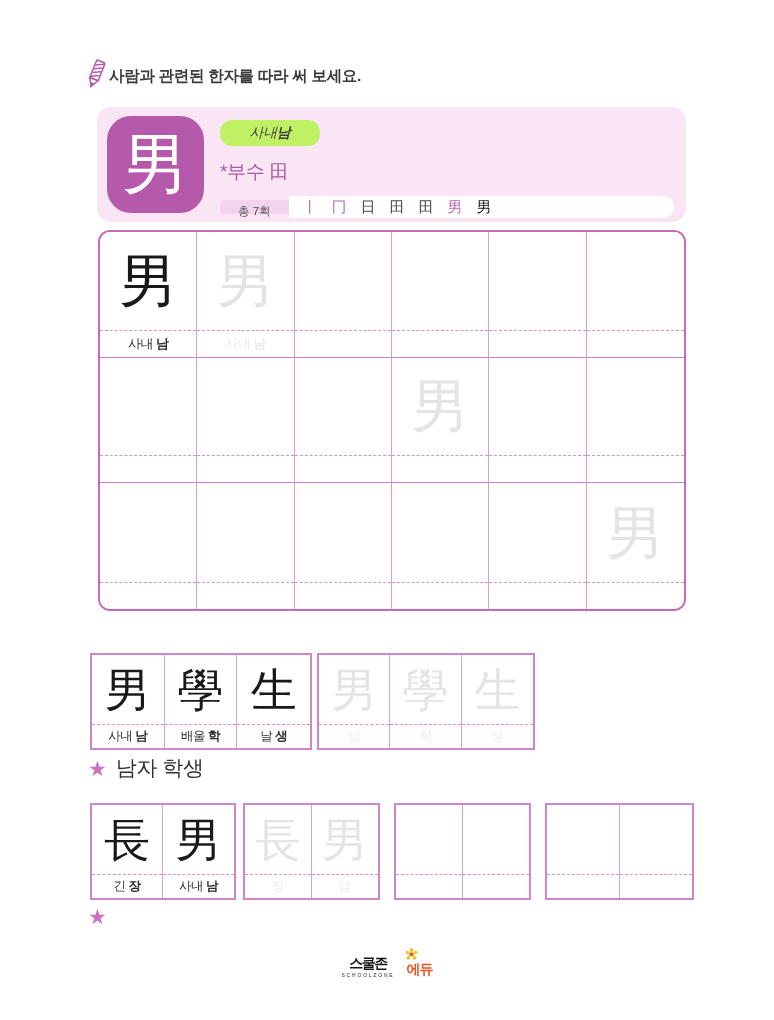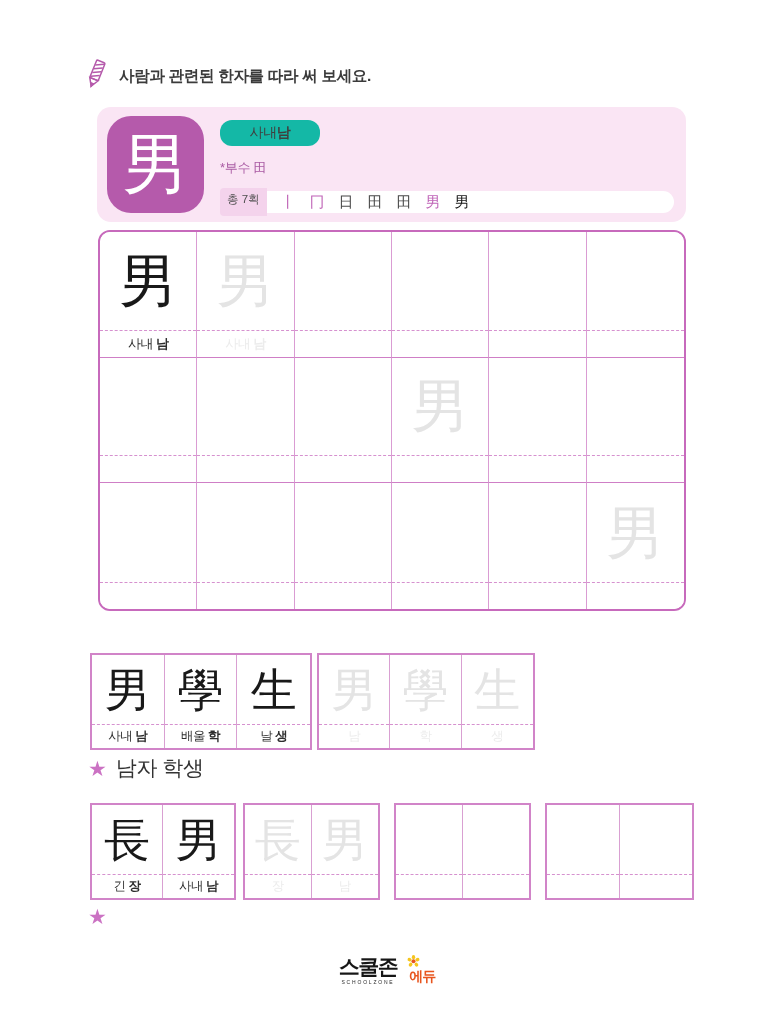--- a/index.html
+++ b/index.html
@@ -1,35 +1,35 @@
 <!DOCTYPE html>
 <html><head>
 <meta charset="utf-8">
 <style>
   * { margin:0; padding:0; box-sizing:border-box; }
   html,body { background:#ffffff; }
   body { font-family:"Liberation Sans", sans-serif; }
   .page { position:relative; width:774px; height:1020px; background:#fff; overflow:hidden; }
 
   
-  .header { position:absolute; left:84px; top:58px; display:flex; align-items:center; gap:11px; }
+  .header { position:absolute; left:84px; top:58px; display:flex; align-items:center; gap:1px; }
   .instruction { font-size:15.5px; font-weight:600; color:#3b3b3b; letter-spacing:-0.3px; padding-top:4px; }
 
   
   .card { position:absolute; left:97px; top:107px; width:589px; height:115px; border-radius:14px; background:#fae5f4; }
   .tile { position:absolute; left:10px; top:9px; width:97px; height:97px; border-radius:24px; background:#b55aab;
           display:flex; align-items:center; justify-content:center; }
   .tile span { color:#ffffff; font-family:"DejaVu Serif","Liberation Serif",serif; font-size:66px; line-height:1; }
   .card-right { position:absolute; left:123px; top:13px; right:12px; }
   .badge { display:inline-block; min-width:100px; text-align:center; padding:4px 16px; border-radius:12px;
-           background:#14b8a6; font-size:14px; color:#3f3f3f; letter-spacing:-0.3px; }
+           background:#bef264; font-size:14px; color:#3f3f3f; letter-spacing:-0.3px;font-style:italic; }
   .badge b { font-weight:700; }
-  .radical { margin-top:13px; font-size:13px; color:#a95aa3; letter-spacing:-0.3px; }
+  .radical { margin-top:13px; font-size:19px; color:#a95aa3; letter-spacing:-0.3px; }
   .stroke-row { margin-top:11px; display:flex; align-items:center; }
-  .stroke-chip { font-size:11.5px; color:#4e4e4e; background:#f4d3ec; padding:0 7px; height:28px; line-height:22px;
+  .stroke-chip { font-size:11.5px; color:#4e4e4e; background:#f4d3ec; padding:0 18px; height:14px; line-height:22px;
                  border-radius:4px 0 0 4px; white-space:nowrap; }
   .stroke-bar { flex:1; height:22px; background:#ffffff; border-radius:0 11px 11px 0; display:flex; align-items:center;
                 gap:14px; padding:0 14px; font-family:"DejaVu Serif","Liberation Serif",serif; font-size:15px; line-height:1; }
   .stroke-bar .pink { color:#c066b8; }
   .stroke-bar .dark { color:#4a4a4a; }
   .stroke-bar .black { color:#141414; }
 
   
   .grid { position:absolute; left:98px; top:230px; width:588px; height:381px; background:#fff;
           border:2px solid #c76abc; border-radius:12px; overflow:hidden;
@@ -59,21 +59,21 @@
 
   .caption { position:absolute; left:88px; display:flex; align-items:center; gap:9px; }
   .cap1 { top:754px; } .cap2 { top:906px; }
   .caption .star { color:#cb72c3; font-size:21px; line-height:1; }
   .caption .cap-text { font-family:"Liberation Serif","DejaVu Serif",serif; font-size:21px; color:#333; letter-spacing:-0.3px; }
 
   
   .footer { position:absolute; left:0; right:0; top:956px; display:flex; justify-content:center; }
   .logo { position:relative; display:flex; align-items:flex-end; }
   .logo-main-wrap { display:flex; flex-direction:column; align-items:center; }
-  .logo-main { font-weight:900; font-size:21px; letter-spacing:-1.5px; color:#161616; line-height:1; }
+  .logo-main { font-weight:900; font-size:14px; letter-spacing:-1.5px; color:#161616; line-height:1; }
   .logo-sub { font-size:5px; letter-spacing:1.8px; color:#2a2a2a; margin-top:2px; }
   .logo-suffix-wrap { position:relative; margin-left:12px; }
   .logo-suffix { font-weight:900; font-size:14px; letter-spacing:-1px; color:#e8551e; line-height:1; }
   .flower { position:absolute; left:-2px; top:-12px; }
 </style>
 </head>
 <body>
 
 <div class="page">
 

